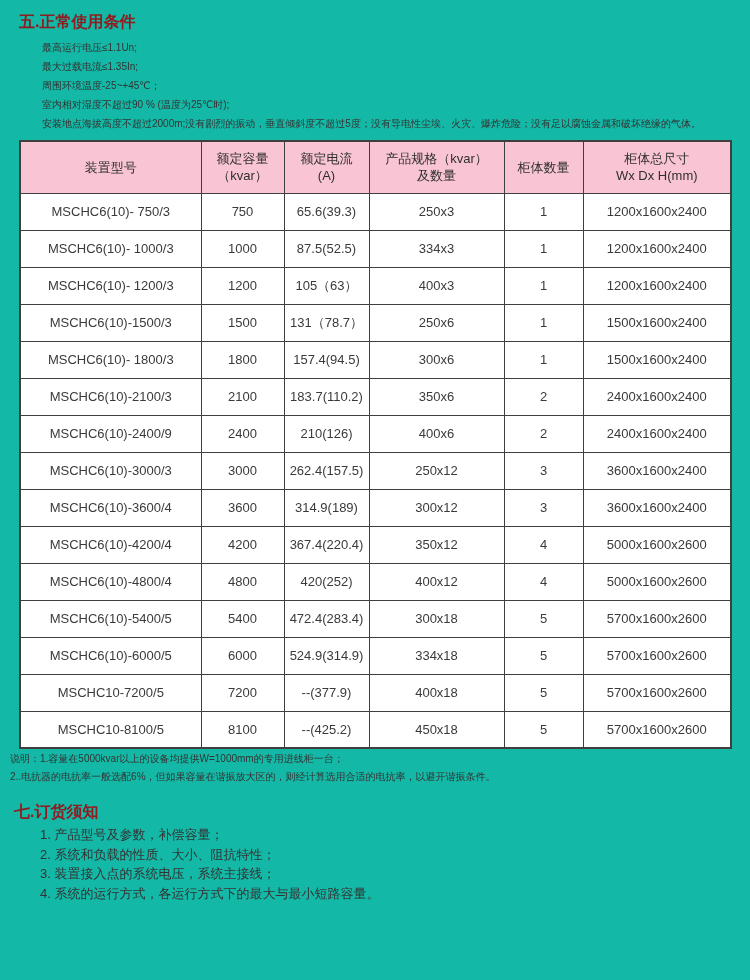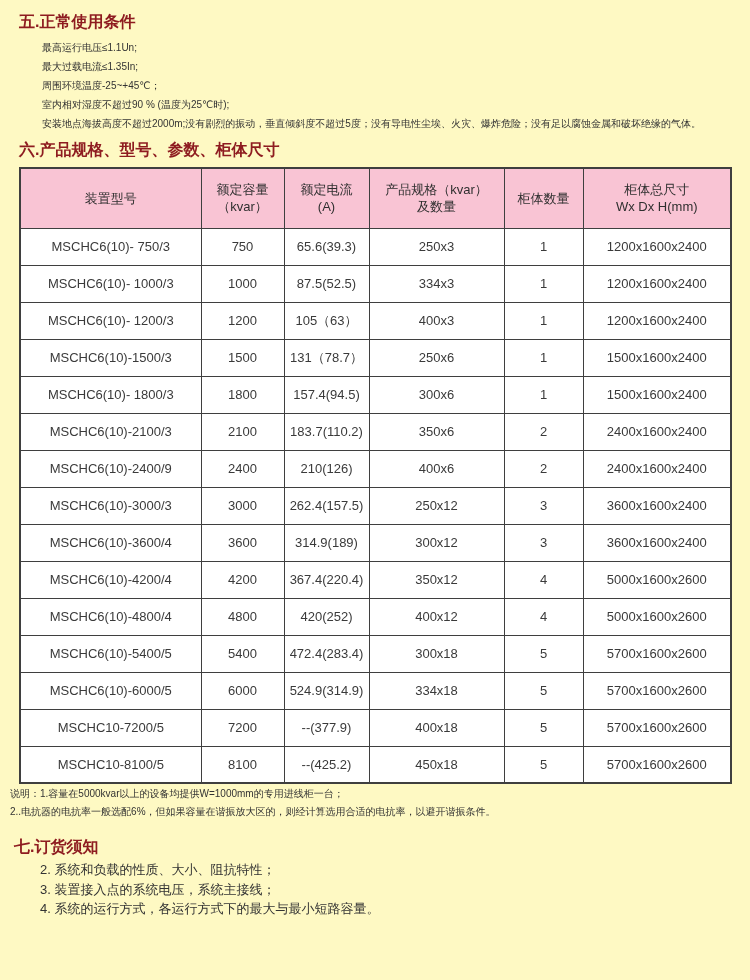--- a/index.html
+++ b/index.html
@@ -1,20 +1,20 @@
 <!DOCTYPE html>
 <html><head>
 <meta charset="utf-8">
 <style>
   html, body { margin: 0; padding: 0; background: #ffffff; }
   .page {
     position: relative;
     width: 750px;
     height: 980px;
-    background: #fef9c3;
+    background: #14b8a6;
     overflow: hidden;
     font-family: "Liberation Sans", "DejaVu Sans", sans-serif;
     color: #333333;
   }
   .section-heading {
     margin: 0;
     margin-left: 19px;
     font-size: 16px;
     line-height: 20px;
     font-weight: bold;
@@ -39,21 +39,21 @@
     table-layout: fixed;
     border: 2px solid #3f3f3f;
   }
   .spec-table th, .spec-table td {
     border: 1px solid #3f3f3f;
     text-align: center;
     vertical-align: middle;
     padding: 0 2px;
     overflow: hidden;
   }
-  .spec-table thead tr { height: 60px; }
+  .spec-table thead tr { height: 52px; }
   .spec-table tbody tr { height: 37px; }
   .spec-table th {
     background: #f9c4d4;
     font-weight: normal;
     font-size: 13px;
     line-height: 17px;
     white-space: pre-line;
     color: #2f2f2f;
   }
   .spec-table td {
@@ -83,21 +83,20 @@
   <h2 class="section-heading heading-5">五.正常使用条件</h2>
 
   <div class="cond-list">
       <div class="cond-line">最高运行电压≤1.1Un;</div>
       <div class="cond-line">最大过载电流≤1.35In;</div>
       <div class="cond-line">周围环境温度-25~+45℃；</div>
       <div class="cond-line">室内相对湿度不超过90 % (温度为25℃时);</div>
       <div class="cond-line">安装地点海拔高度不超过2000m;没有剧烈的振动，垂直倾斜度不超过5度；没有导电性尘埃、火灾、爆炸危险；没有足以腐蚀金属和破坏绝缘的气体。</div>
     </div>
 
-  <h2 class="section-heading heading-6">六.产品规格、型号、参数、柜体尺寸</h2>
 
   <table class="spec-table">
     <colgroup>
         <col style="width: 181px;">
         <col style="width: 83px;">
         <col style="width: 85px;">
         <col style="width: 135px;">
         <col style="width: 79px;">
         <col style="width: 148px;">
       </colgroup>
@@ -240,18 +239,19 @@
   </table>
 
   <div class="notes">
       <div>说明：1.容量在5000kvar以上的设备均提供W=1000mm的专用进线柜一台；</div>
       <div>2..电抗器的电抗率一般选配6%，但如果容量在谐振放大区的，则经计算选用合适的电抗率，以避开谐振条件。</div>
     </div>
 
   <h2 class="section-heading heading-7">七.订货须知</h2>
 
   <div class="order-list">
+      <div>1.  产品型号及参数，补偿容量；</div>
       <div>2.  系统和负载的性质、大小、阻抗特性；</div>
       <div>3.  装置接入点的系统电压，系统主接线；</div>
       <div>4.  系统的运行方式，各运行方式下的最大与最小短路容量。</div>
     </div>
 
 </div>
 
 </body></html>

